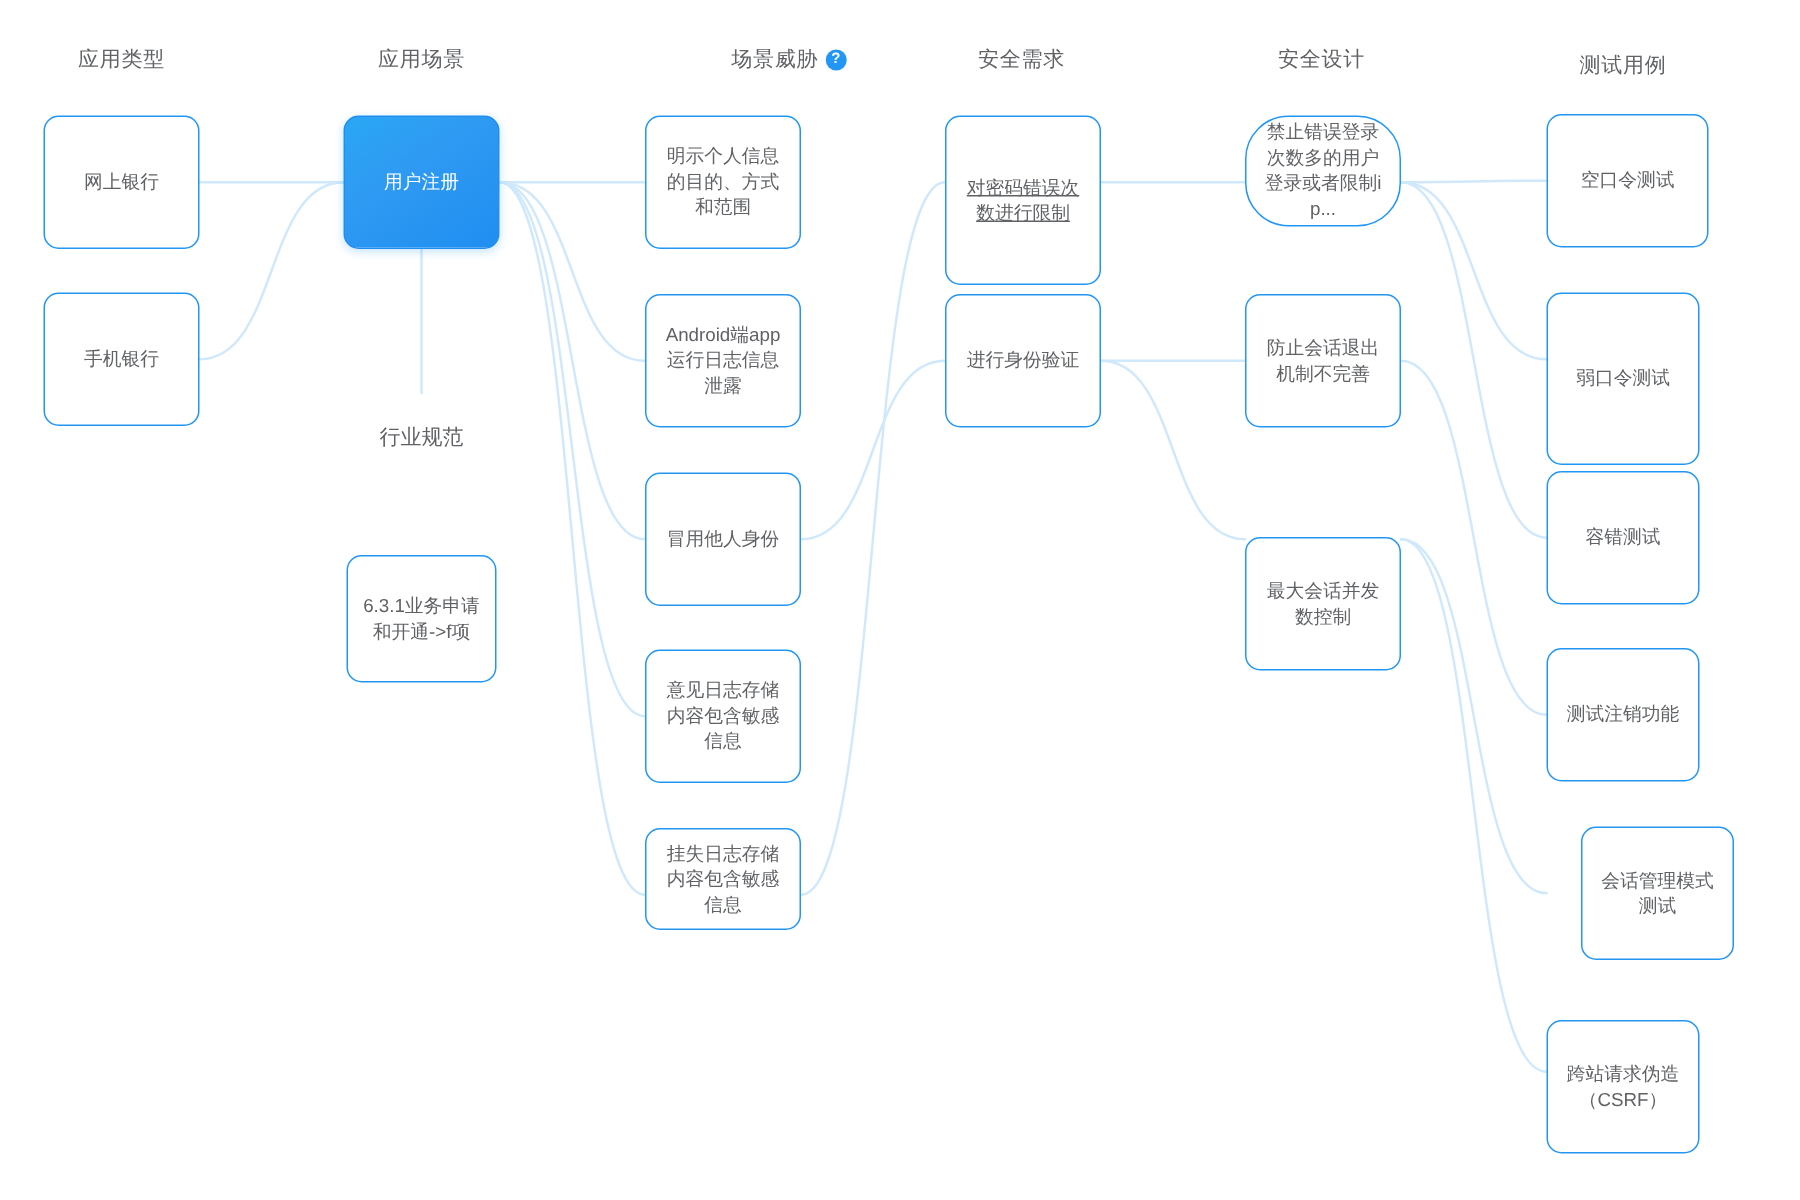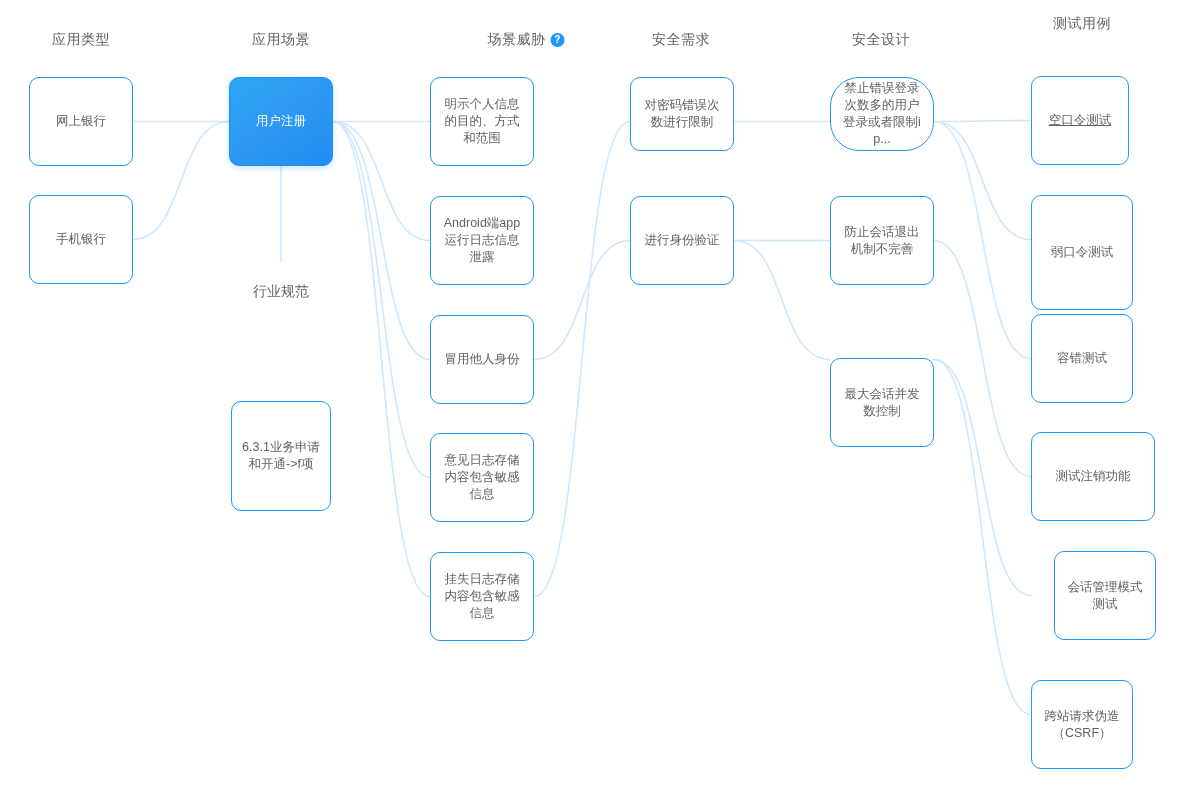--- a/index.html
+++ b/index.html
@@ -121,80 +121,80 @@
       <div class="col-header" style="left: 498px; top: 31px; margin-left: 28px;">
         <span>场景威胁</span>
         <span class="help-icon">?</span>
       </div>
       <div class="col-header" style="left: 681px; top: 31px;">
         <span>安全需求</span>
       </div>
       <div class="col-header" style="left: 881px; top: 31px;">
         <span>安全设计</span>
       </div>
-      <div class="col-header" style="left: 1082px; top: 15px;">
+      <div class="col-header" style="left: 1082px; top: 35px;">
         <span>测试用例</span>
       </div>
     </div>
   <div id="labels">
       <div class="free-label" style="left: 281px; top: 283px;">行业规范</div>
     </div>
   <div id="nodes">
       <div class="node" style="left: 29px; top: 77px; width: 104px; height: 89px;">
         <span class="label">网上银行</span>
       </div>
       <div class="node" style="left: 29px; top: 195px; width: 104px; height: 89px;">
         <span class="label">手机银行</span>
       </div>
       <div class="node active" style="left: 229px; top: 77px; width: 104px; height: 89px;">
         <span class="label">用户注册</span>
       </div>
-      <div class="node" style="left: 231px; top: 370px; width: 100px; height: 110px; margin-top: 31px;">
+      <div class="node" style="left: 231px; top: 370px; width: 100px; height: 85px;">
         <span class="label">6.3.1业务申请和开通-&gt;f项</span>
       </div>
       <div class="node" style="left: 430px; top: 77px; width: 104px; height: 89px;">
         <span class="label">明示个人信息的目的、方式和范围</span>
       </div>
       <div class="node" style="left: 430px; top: 196px; width: 104px; height: 89px;">
         <span class="label">Android端app运行日志信息泄露</span>
       </div>
       <div class="node" style="left: 430px; top: 315px; width: 104px; height: 89px;">
         <span class="label">冒用他人身份</span>
       </div>
       <div class="node" style="left: 430px; top: 433px; width: 104px; height: 89px;">
         <span class="label">意见日志存储内容包含敏感信息</span>
       </div>
-      <div class="node" style="left: 430px; top: 552px; width: 104px; height: 89px;">
+      <div class="node" style="left: 430px; top: 552px; width: 104px; height: 68px;">
         <span class="label">挂失日志存储内容包含敏感信息</span>
       </div>
-      <div class="node" style="left: 630px; top: 77px; width: 104px; height: 74px;">
+      <div class="node" style="left: 630px; top: 77px; width: 104px; height: 113px; text-decoration: underline;">
         <span class="label">对密码错误次数进行限制</span>
       </div>
       <div class="node" style="left: 630px; top: 196px; width: 104px; height: 89px;">
         <span class="label">进行身份验证</span>
       </div>
       <div class="node" style="left: 830px; top: 77px; width: 104px; height: 74px; border-radius: 29px;">
         <span class="label">禁止错误登录次数多的用户登录或者限制ip...</span>
       </div>
       <div class="node" style="left: 830px; top: 196px; width: 104px; height: 89px;">
         <span class="label">防止会话退出机制不完善</span>
       </div>
       <div class="node" style="left: 830px; top: 315px; width: 104px; height: 89px; margin-top: 43px;">
         <span class="label">最大会话并发数控制</span>
       </div>
-      <div class="node" style="left: 1031px; top: 76px; width: 98px; height: 89px; text-decoration: underline;">
+      <div class="node" style="left: 1031px; top: 76px; width: 108px; height: 89px;">
         <span class="label">空口令测试</span>
       </div>
       <div class="node" style="left: 1031px; top: 195px; width: 102px; height: 115px;">
         <span class="label">弱口令测试</span>
       </div>
       <div class="node" style="left: 1031px; top: 314px; width: 102px; height: 89px;">
         <span class="label">容错测试</span>
       </div>
-      <div class="node" style="left: 1031px; top: 432px; width: 124px; height: 89px;">
+      <div class="node" style="left: 1031px; top: 432px; width: 102px; height: 89px;">
         <span class="label">测试注销功能</span>
       </div>
       <div class="node" style="left: 1031px; top: 551px; width: 102px; height: 89px; margin-left: 23px;">
         <span class="label">会话管理模式测试</span>
       </div>
       <div class="node" style="left: 1031px; top: 670px; width: 102px; height: 89px; margin-top: 10px;">
         <span class="label">跨站请求伪造（CSRF）</span>
       </div>
     </div>
 </div>

